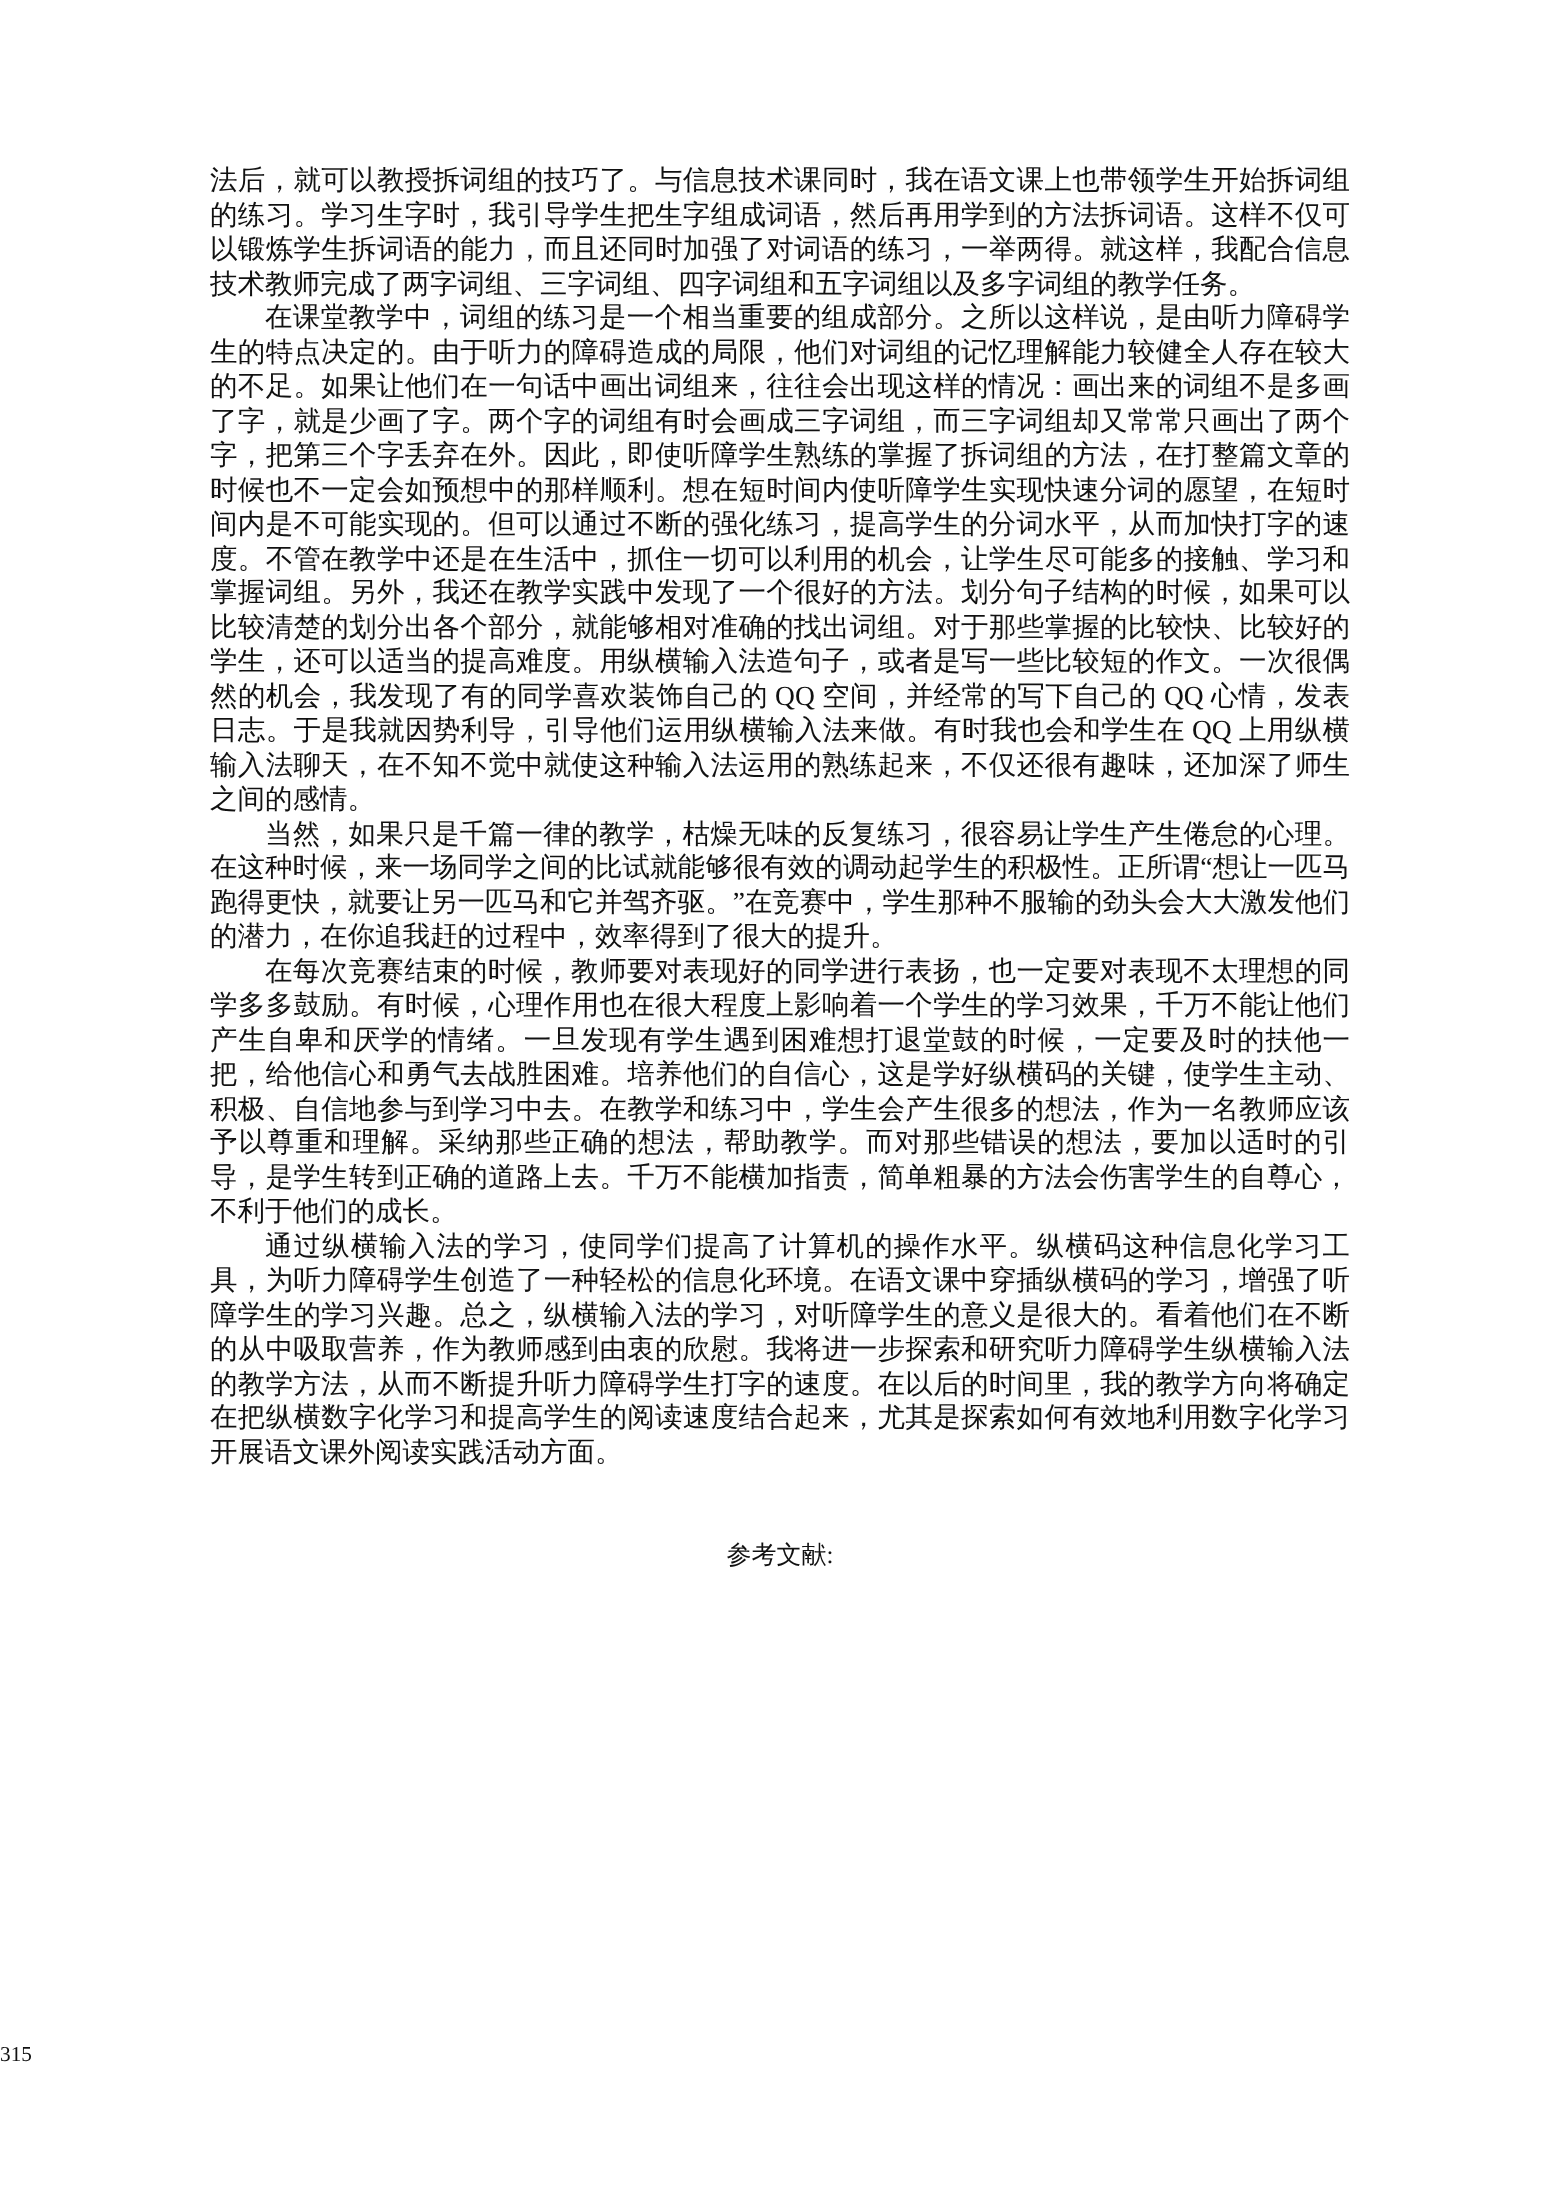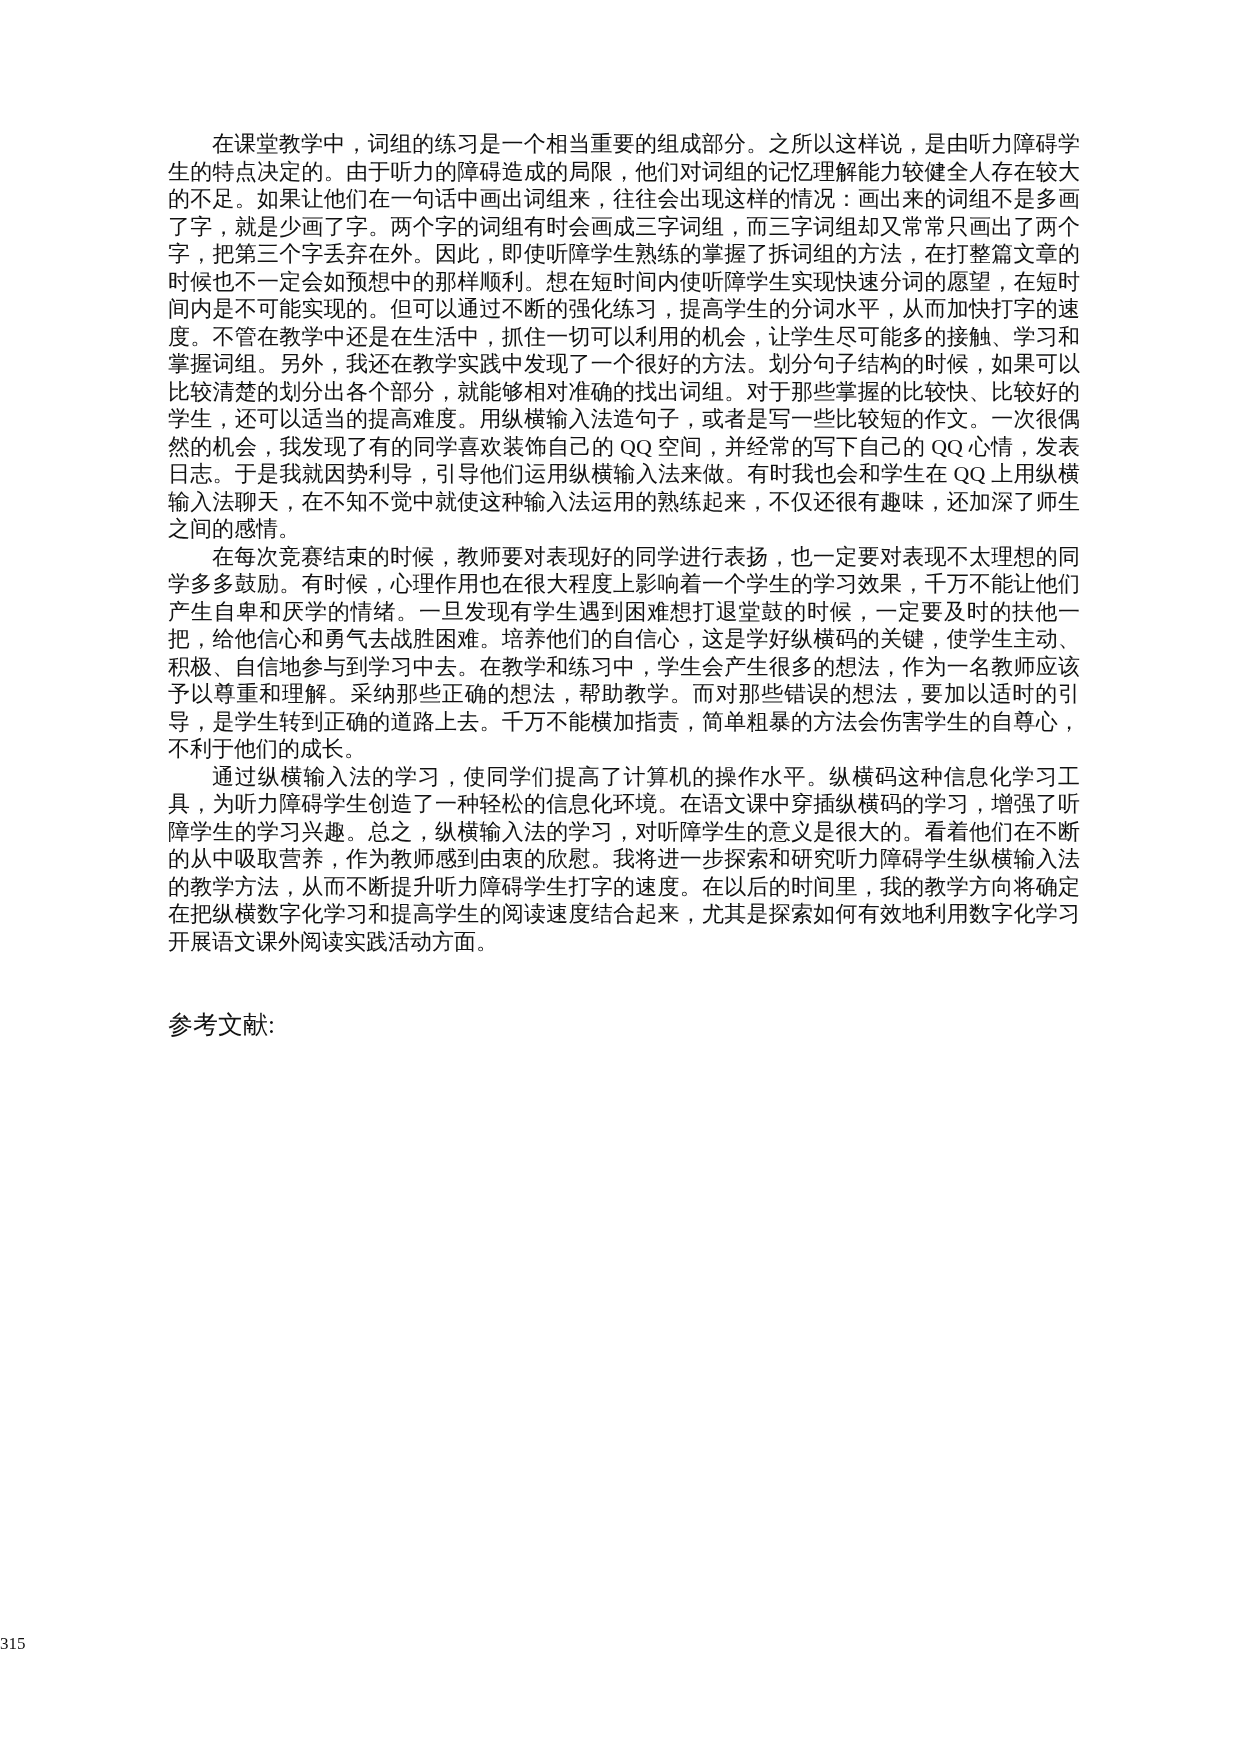--- a/index.html
+++ b/index.html
@@ -30,39 +30,42 @@
     text-align: justify;
     text-justify: inter-ideograph;
     word-break: break-all;
     color: #111111;
   }
   .content p.indent {
     text-indent: 2em;
   }
   .references {
     margin-top: 56px;
-    font-size: 25px;
+    font-size: 20px;
     line-height: 27.5px;
     color: #111111;
+    text-align: center;
   }
   .page-number {
     position: absolute;
     top: 1634px;
     left: 0;
     width: 100%;
     text-align: left;
     font-size: 17px;
     color: #111111;
     font-family: "Liberation Serif", serif;
   }
 </style>
 </head>
 <body>
 
 <div class="page">
   <div class="content">
+    <p>法后，就可以教授拆词组的技巧了。与信息技术课同时，我在语文课上也带领学生开始拆词组的练习。学习生字时，我引导学生把生字组成词语，然后再用学到的方法拆词语。这样不仅可以锻炼学生拆词语的能力，而且还同时加强了对词语的练习，一举两得。就这样，我配合信息技术教师完成了两字词组、三字词组、四字词组和五字词组以及多字词组的教学任务。</p>
     <p class="indent">在课堂教学中，词组的练习是一个相当重要的组成部分。之所以这样说，是由听力障碍学生的特点决定的。由于听力的障碍造成的局限，他们对词组的记忆理解能力较健全人存在较大的不足。如果让他们在一句话中画出词组来，往往会出现这样的情况：画出来的词组不是多画了字，就是少画了字。两个字的词组有时会画成三字词组，而三字词组却又常常只画出了两个字，把第三个字丢弃在外。因此，即使听障学生熟练的掌握了拆词组的方法，在打整篇文章的时候也不一定会如预想中的那样顺利。想在短时间内使听障学生实现快速分词的愿望，在短时间内是不可能实现的。但可以通过不断的强化练习，提高学生的分词水平，从而加快打字的速度。不管在教学中还是在生活中，抓住一切可以利用的机会，让学生尽可能多的接触、学习和掌握词组。另外，我还在教学实践中发现了一个很好的方法。划分句子结构的时候，如果可以比较清楚的划分出各个部分，就能够相对准确的找出词组。对于那些掌握的比较快、比较好的学生，还可以适当的提高难度。用纵横输入法造句子，或者是写一些比较短的作文。一次很偶然的机会，我发现了有的同学喜欢装饰自己的 QQ 空间，并经常的写下自己的 QQ 心情，发表日志。于是我就因势利导，引导他们运用纵横输入法来做。有时我也会和学生在 QQ 上用纵横输入法聊天，在不知不觉中就使这种输入法运用的熟练起来，不仅还很有趣味，还加深了师生之间的感情。</p>
+    <p class="indent">当然，如果只是千篇一律的教学，枯燥无味的反复练习，很容易让学生产生倦怠的心理。在这种时候，来一场同学之间的比试就能够很有效的调动起学生的积极性。正所谓“想让一匹马跑得更快，就要让另一匹马和它并驾齐驱。”在竞赛中，学生那种不服输的劲头会大大激发他们的潜力，在你追我赶的过程中，效率得到了很大的提升。</p>
     <p class="indent">在每次竞赛结束的时候，教师要对表现好的同学进行表扬，也一定要对表现不太理想的同学多多鼓励。有时候，心理作用也在很大程度上影响着一个学生的学习效果，千万不能让他们产生自卑和厌学的情绪。一旦发现有学生遇到困难想打退堂鼓的时候，一定要及时的扶他一把，给他信心和勇气去战胜困难。培养他们的自信心，这是学好纵横码的关键，使学生主动、积极、自信地参与到学习中去。在教学和练习中，学生会产生很多的想法，作为一名教师应该予以尊重和理解。采纳那些正确的想法，帮助教学。而对那些错误的想法，要加以适时的引导，是学生转到正确的道路上去。千万不能横加指责，简单粗暴的方法会伤害学生的自尊心，不利于他们的成长。</p>
     <p class="indent">通过纵横输入法的学习，使同学们提高了计算机的操作水平。纵横码这种信息化学习工具，为听力障碍学生创造了一种轻松的信息化环境。在语文课中穿插纵横码的学习，增强了听障学生的学习兴趣。总之，纵横输入法的学习，对听障学生的意义是很大的。看着他们在不断的从中吸取营养，作为教师感到由衷的欣慰。我将进一步探索和研究听力障碍学生纵横输入法的教学方法，从而不断提升听力障碍学生打字的速度。在以后的时间里，我的教学方向将确定在把纵横数字化学习和提高学生的阅读速度结合起来，尤其是探索如何有效地利用数字化学习开展语文课外阅读实践活动方面。</p>
     <div class="references">参考文献:</div>
   </div>
   <div class="page-number">315</div>
 </div>
 
 </body></html>

